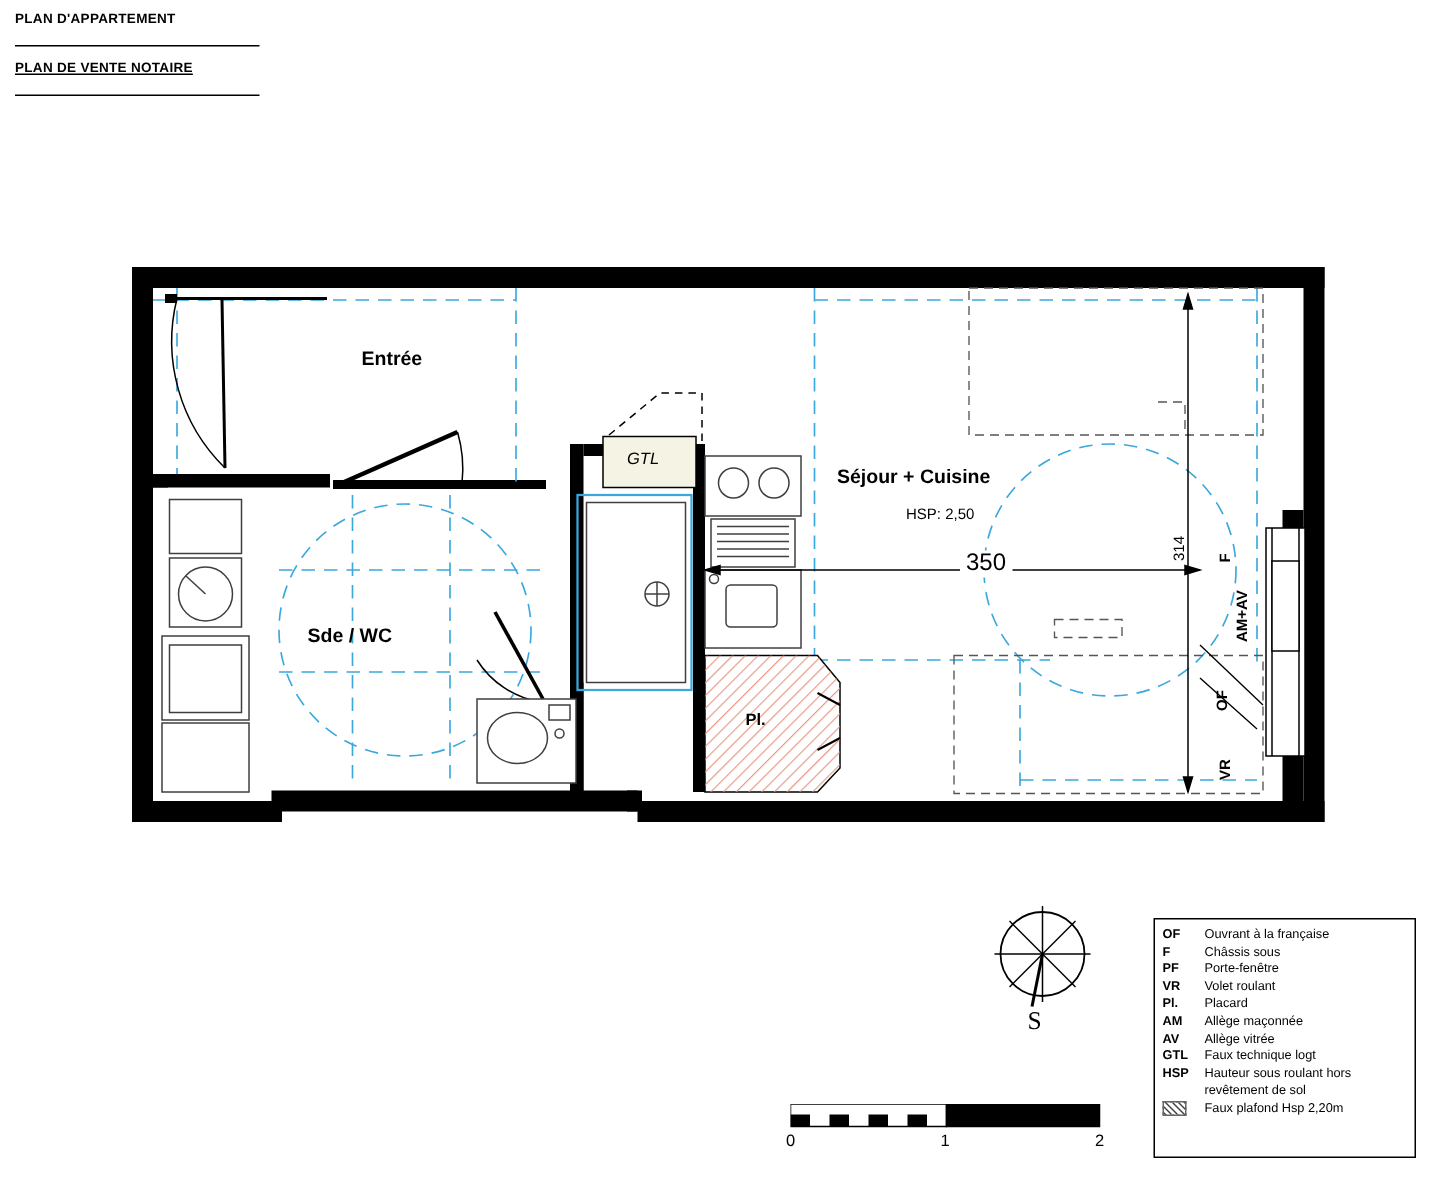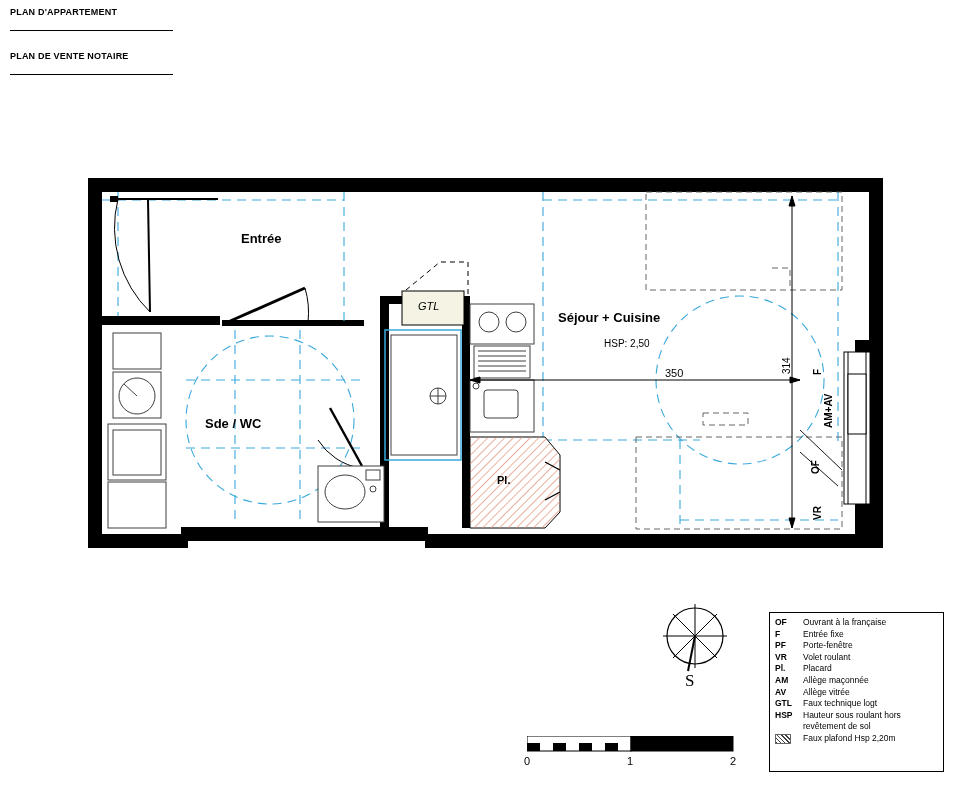--- a/index.html
+++ b/index.html
@@ -25,21 +25,21 @@
     font-weight: bold;
     letter-spacing: .2px;
     line-height: 12px;
   }
   #title-block .tline {
     border-bottom: 1.5px solid #000;
     display: block;
     width: 163px;
     padding-bottom: 12px;
   }
-  #title-block .tline + .tline { margin-top: 19px; }
+  #title-block .tline + .tline { margin-top: 8px; text-decoration: underline; }
 
   
   #plan {
     position: absolute;
     left: 0; top: 0;
     width: 957px; height: 576px; padding-left: 20px;
   }
   #plan svg { position: absolute; left: 0; top: 0; }
 
   
@@ -63,24 +63,23 @@
     font-size: 11px;
     color: #000;
   }
   .pl-label {
     position: absolute;
     font-weight: bold;
     font-size: 11px;
   }
   .dim-label {
     position: absolute;
-    font-size: 11px;
+    font-size: 16px;
     color: #000;
     white-space: nowrap;
-    margin-left: 21px;
   }
   .vert-label {
     position: absolute;
     font-size: 10px;
     font-weight: bold;
     white-space: nowrap;
     transform-origin: left top;
     transform: rotate(-90deg);
   }
   .vert-label.plain {
@@ -372,21 +371,21 @@
 
 <div id="legend">
   <table>
     <tbody>
       <tr>
         <td class="abbr">OF</td>
         <td class="desc">Ouvrant à la française</td>
       </tr>
       <tr>
         <td class="abbr">F</td>
-        <td class="desc">Entrée fixe</td>
+        <td class="desc">Châssis sous</td>
       </tr>
       <tr>
         <td class="abbr">PF</td>
         <td class="desc">Porte-fenêtre</td>
       </tr>
       <tr>
         <td class="abbr">VR</td>
         <td class="desc">Volet roulant</td>
       </tr>
       <tr>

